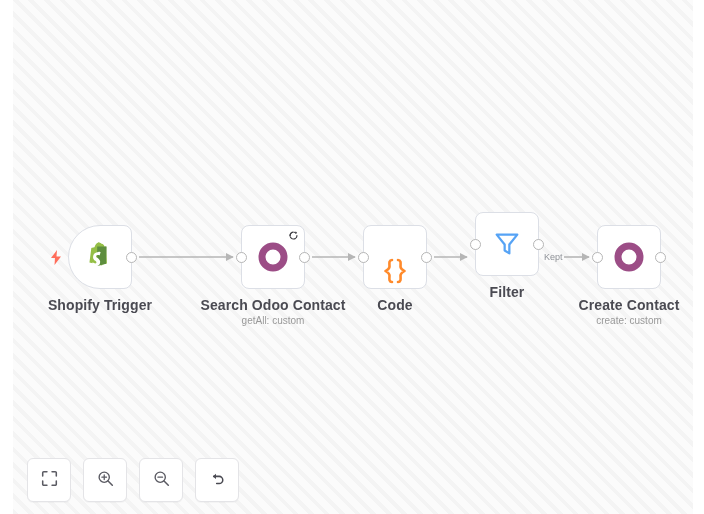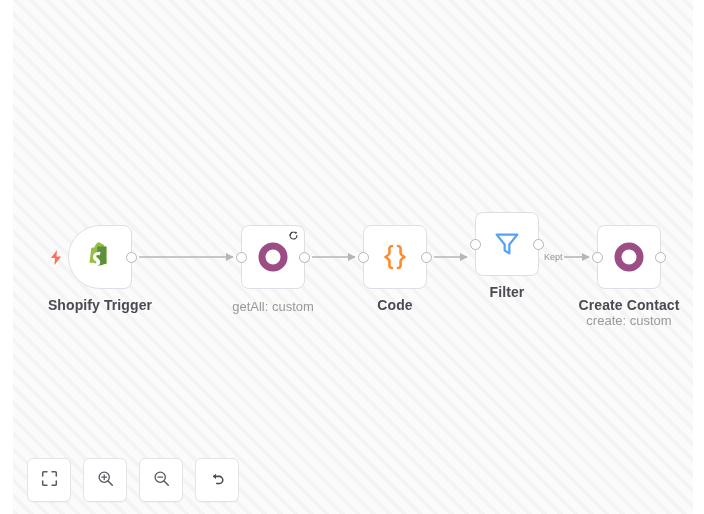--- a/index.html
+++ b/index.html
@@ -87,21 +87,21 @@
     text-align: center;
   }
   .node-title {
     font-size: 14px;
     font-weight: 600;
     color: #4a4a52;
     line-height: 14px;
     letter-spacing: .1px;
   }
   .node-subtitle {
-    font-size: 13px;
+    font-size: 10px;
     color: #999999;
     line-height: 13px;
     margin-top: 2px;
   }
 
   
   .corner-badge {
     position: absolute;
     top: 4px;
     right: 5px;
@@ -206,25 +206,26 @@
     <div class="corner-badge">
       <svg width="11" height="11" viewBox="0 0 16 16">
         <path d="M13 8a5 5 0 1 1-1.5-3.5" fill="none" stroke="#3d3d42" stroke-width="1.7" stroke-linecap="round" stroke-dasharray="3.2 1.6"></path>
         <path d="M3 8a5 5 0 0 1 1.5-3.5" fill="none" stroke="#3d3d42" stroke-width="1.7" stroke-linecap="round"></path>
         <path d="M11.2 1.8 L13.4 4.2 L10.6 5.2 Z" fill="#3d3d42"></path>
       </svg>
     </div>
     <div class="endpoint in"></div>
     <div class="endpoint out"></div>
     <div class="node-label">
+      <div class="node-title">Search Odoo Contact</div>
       <div class="node-subtitle">getAll: custom</div>
     </div>
   </div>
 
-  <div class="node" style="left:350px; top:225px;">
+  <div class="node" style="left:350px; top:225px;align-items:flex-end;">
     <div class="node-icon">
       <svg width="32" height="32" viewBox="0 0 32 32">
         <path d="M13 5 C9.5 5 10.5 9 10.5 11.5 C10.5 14 8 15 6.5 16 C8 17 10.5 18 10.5 20.5 C10.5 23 9.5 27 13 27" fill="none" stroke="#FF8A2B" stroke-width="2.6" stroke-linecap="round" stroke-linejoin="round"></path>
         <path d="M19 5 C22.5 5 21.5 9 21.5 11.5 C21.5 14 24 15 25.5 16 C24 17 21.5 18 21.5 20.5 C21.5 23 22.5 27 19 27" fill="none" stroke="#FF8A2B" stroke-width="2.6" stroke-linecap="round" stroke-linejoin="round"></path>
       </svg>
     </div>
     <div class="endpoint in"></div>
     <div class="endpoint out"></div>
     <div class="node-label">
       <div class="node-title">Code</div>

